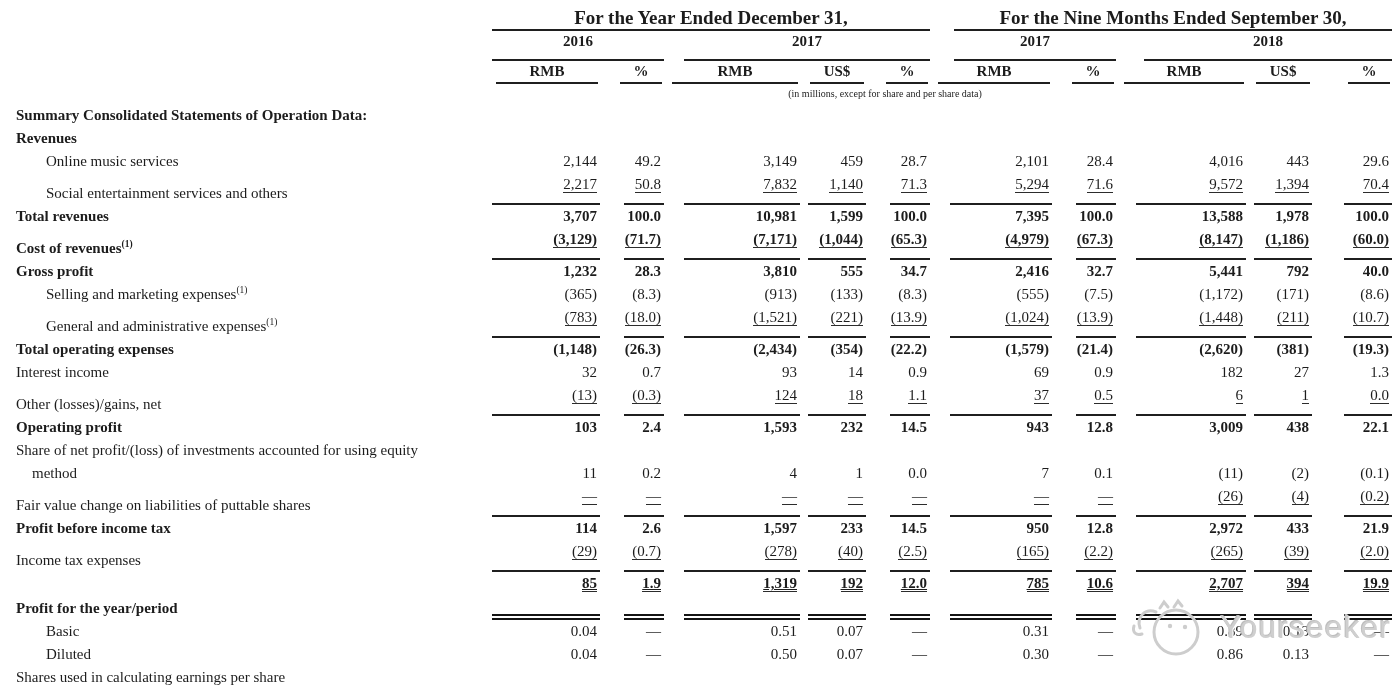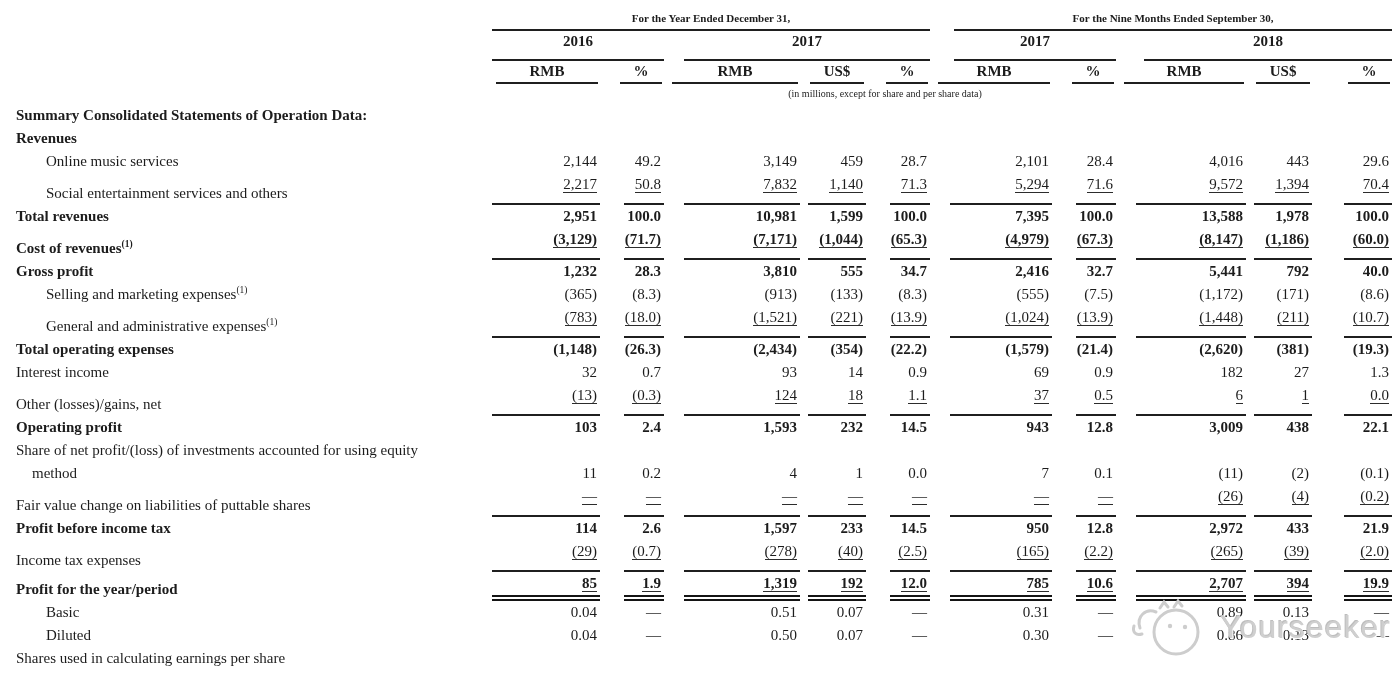--- a/index.html
+++ b/index.html
@@ -8,21 +8,21 @@
     font-family:"Liberation Serif","DejaVu Serif",serif; color:#1c1c1c; overflow:hidden;
   }
   table.fin {
     border-collapse:separate; border-spacing:0; table-layout:fixed;
     width:1392px; margin:8px 0 0 0;
   }
   th, td { padding:0; font-size:15px; line-height:23px; vertical-align:bottom; font-weight:normal; text-align:right; }
   thead th { line-height:20px; }
   .b { font-weight:bold; }
   
-  .grp { font-size:11px; font-weight:bold; text-align:center; }
+  .grp { font-size:19px; font-weight:bold; text-align:center; }
   .grp .hl { border-bottom:2px solid #1f1f1f; padding-bottom:1px; }
   .g1 .hl { margin-left:4px; }
   .g2 .hl { margin-left:24px; }
   .yr { font-weight:bold; text-align:center; }
   .yr .hl { border-bottom:2px solid #1f1f1f; padding-bottom:8px; }
   .y0 .hl { margin-left:4px; }
   .y1 .hl { margin-left:20px; }
   .y2 .hl { margin-left:24px; }
   .y3 .hl { margin-left:28px; }
   .unit { font-weight:bold; }
@@ -32,21 +32,21 @@
   .unit.up .ul { width:42px; margin-left:auto; margin-right:2px; }
   .note { text-align:center; font-weight:normal; padding-right:110px; font-size:10px;margin-top:37px; }
   
   td.lbl { text-align:left; }
   .ind0 { padding-left:16px; }
   .ind1 { padding-left:46px; }
   .l2 { padding-left:16px; }
   sup { font-size:9.5px; line-height:0; }
   td.val .vr { padding-right:3px; }
   td.val .vr.rs { border-bottom:2px solid #1f1f1f; padding-bottom:7px; }
-  td.val .vr.rd { border-bottom:6px double #141414; padding-bottom:0; }
+  td.val .vr.rd { border-bottom:6px double #141414; padding-bottom:19px;text-decoration:underline; }
   span.u { border-bottom:1px solid #2c2c2c; }
   
   td.c0 .vr { margin-left:4px; }
   td.c1 .vr { margin-left:24px; }
   td.c2 .vr { margin-left:20px; }
   td.c3 .vr { margin-left:8px; }
   td.c4 .vr { margin-left:24px; }
   td.c5 .vr { margin-left:20px; }
   td.c6 .vr { margin-left:24px; }
   td.c7 .vr { margin-left:20px; }
@@ -231,21 +231,21 @@
           <td class="val c8">
             <div class="vr rs"><span class="u">1,394</span></div>
           </td>
           <td class="val c9">
             <div class="vr rs"><span class="u">70.4</span></div>
           </td>
         </tr>
         <tr>
           <td class="lbl ind0 b"><span>Total revenues</span></td>
           <td class="val c0 b">
-            <div class="vr"><span class="">2,951</span></div>
+            <div class="vr"><span class="">3,707</span></div>
           </td>
           <td class="val c1 b">
             <div class="vr"><span class="">100.0</span></div>
           </td>
           <td class="val c2 b">
             <div class="vr"><span class="">10,981</span></div>
           </td>
           <td class="val c3 b">
             <div class="vr"><span class="">1,599</span></div>
           </td>

